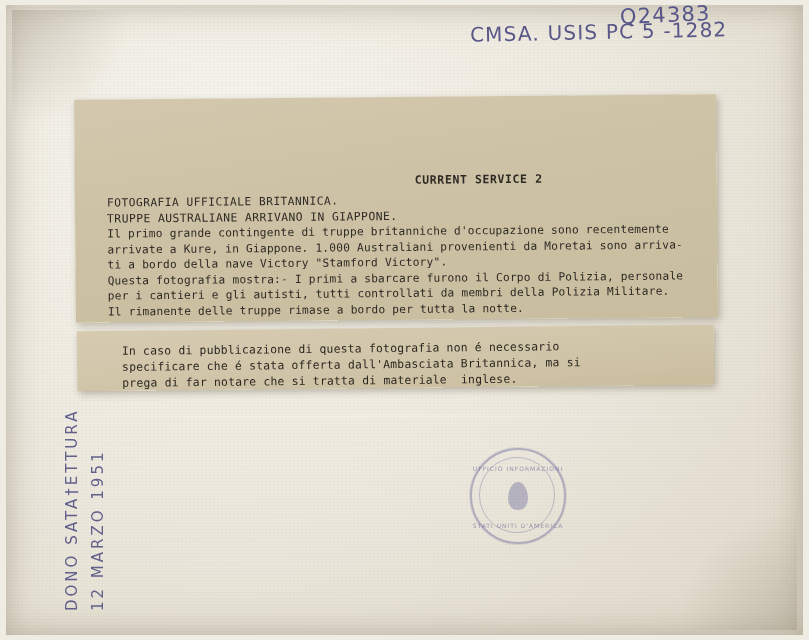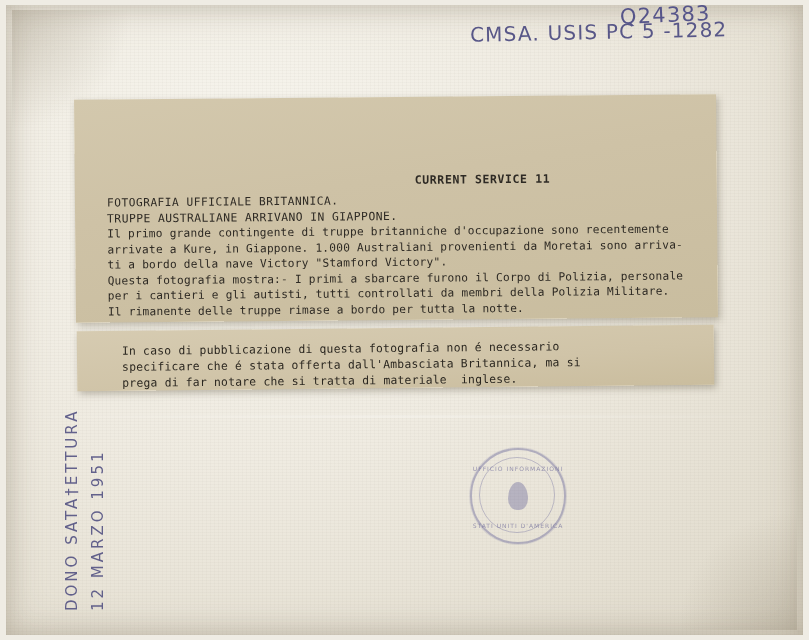--- a/index.html
+++ b/index.html
@@ -228,21 +228,21 @@
     <div class="corner-dark" id="cd-br"></div>
     <div class="edge-shadow"></div>
   </div>
 
   <div class="handwriting" id="hw-number">Q24383</div>
 
   <div class="handwriting" id="hw-code">CMSA. USIS PC 5 -1282</div>
 
   <div class="slip" id="slip-main">
     <div class="slip-inner">
-      <div class="typed" id="current-service">CURRENT SERVICE 11</div>
+      <div class="typed" id="current-service">CURRENT SERVICE 2</div>
       <div class="typed" id="headline-1">FOTOGRAFIA UFFICIALE BRITANNICA.</div>
       <div class="typed" id="headline-2">TRUPPE AUSTRALIANE ARRIVANO IN GIAPPONE.</div>
       <div class="typed" id="body-block">Il primo grande contingente di truppe britanniche d'occupazione sono recentemente
 arrivate a Kure, in Giappone. 1.000 Australiani provenienti da Moretai sono arriva-
 ti a bordo della nave Victory "Stamford Victory".
 Questa fotografia mostra:- I primi a sbarcare furono il Corpo di Polizia, personale
 per i cantieri e gli autisti, tutti controllati da membri della Polizia Militare.
 Il rimanente delle truppe rimase a bordo per tutta la notte.</div>
     </div>
   </div>

